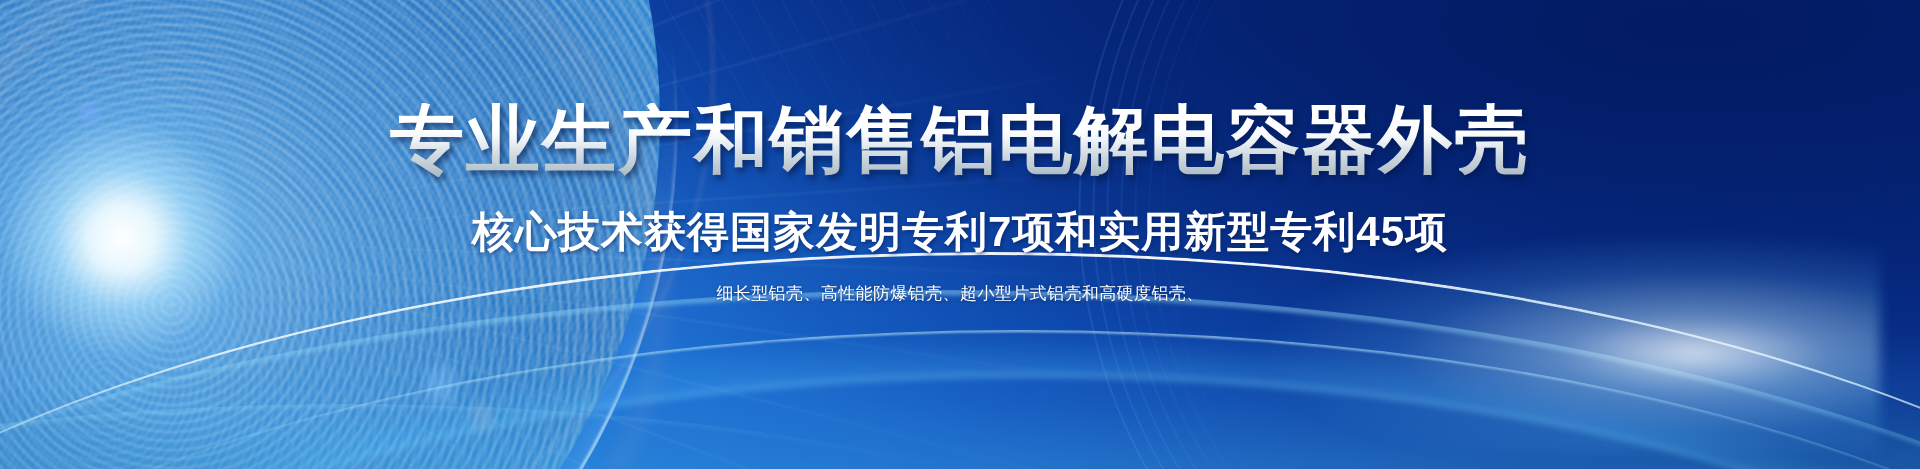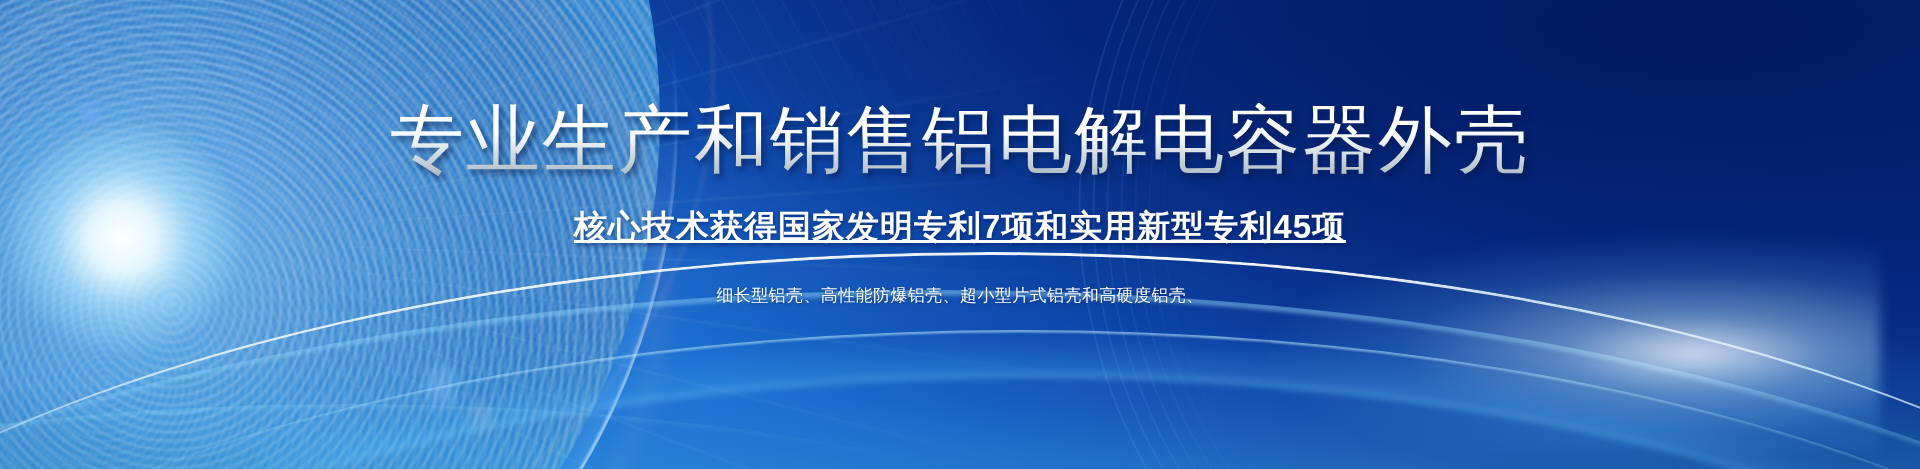--- a/index.html
+++ b/index.html
@@ -298,48 +298,47 @@
     flex-direction: column;
     align-items: center;
     z-index: 40;
   }
 
   .headline {
     margin: 0;
     margin-top: 103px;
     font-size: 74px;
     line-height: 1;
-    font-weight: 400;
+    font-weight: 700;
     letter-spacing: 2px;
     white-space: nowrap;
     background-image: linear-gradient(180deg,
       #ffffff 0%,
       #ffffff 36%,
       #f2f6f9 48%,
       #ccd6dd 74%,
       #b9c5cd 90%,
       #aab7bf 100%);
     -webkit-background-clip: text;
     background-clip: text;
     color: transparent;
     -webkit-text-fill-color: transparent;
     filter: drop-shadow(3px 4px 3px rgba(2,22,70,0.60));
   }
 
   .subhead {
-    margin: 12px;
+    margin: 0;
     margin-top: 32px;
-    font-size: 33px;
+    font-size: 42px;
     line-height: 1.1;
     font-weight: 700;
     letter-spacing: 1px;
     white-space: nowrap;
     color: #ffffff;
     text-shadow: 1px 2px 4px rgba(3,25,80,0.55);
-    text-decoration: underline;
   }
 
   .detail-block {
     margin-top: 26px;
     text-align: center;
   }
   .detail-line {
     margin: 0;
     font-size: 17px;
     line-height: 1.55;

